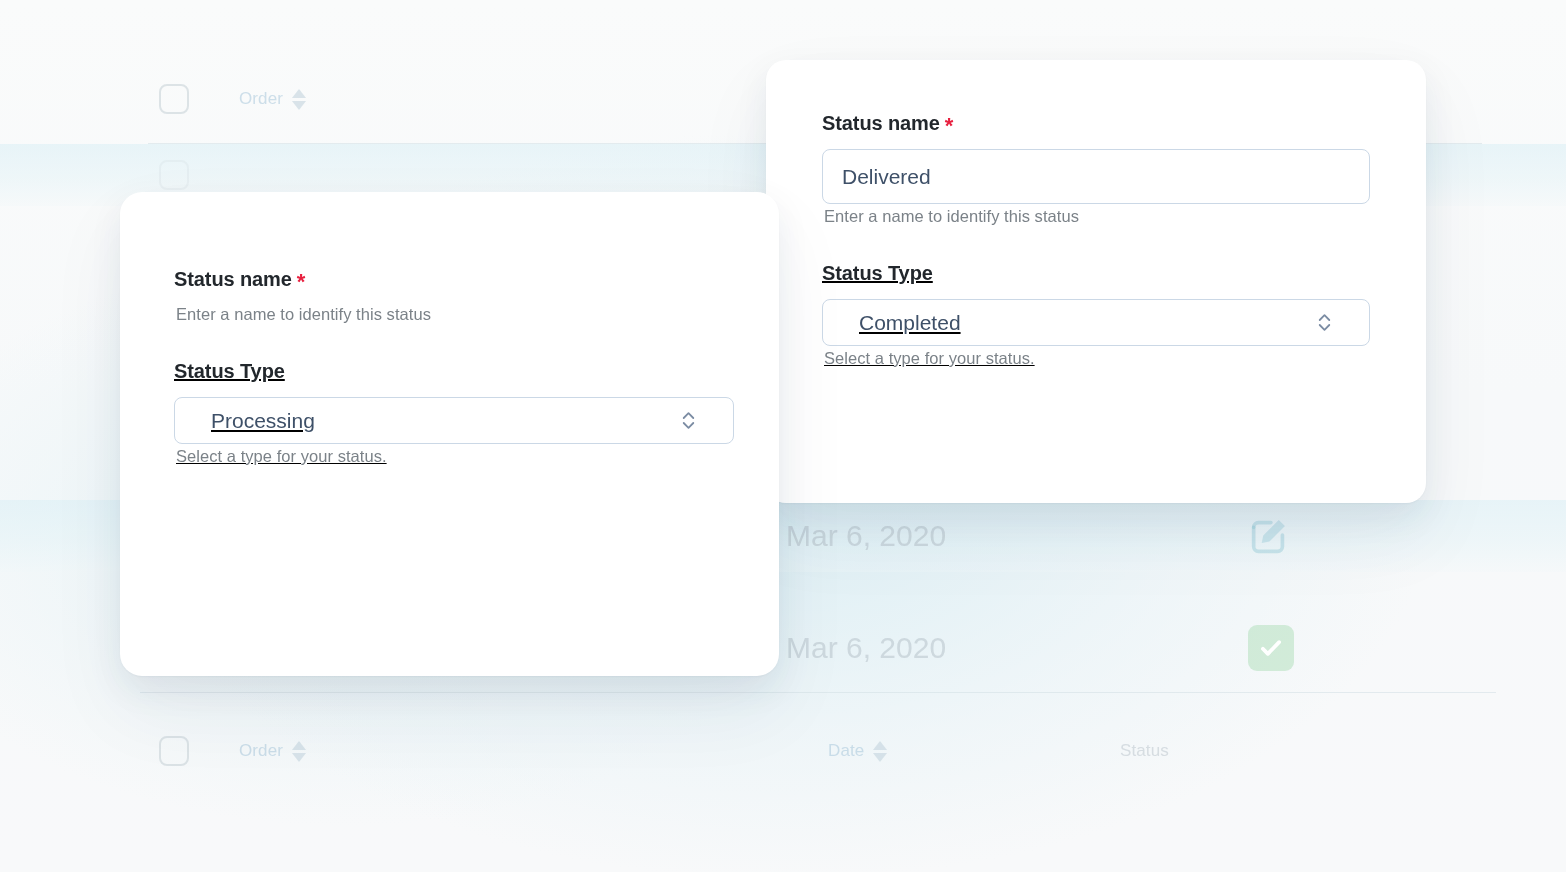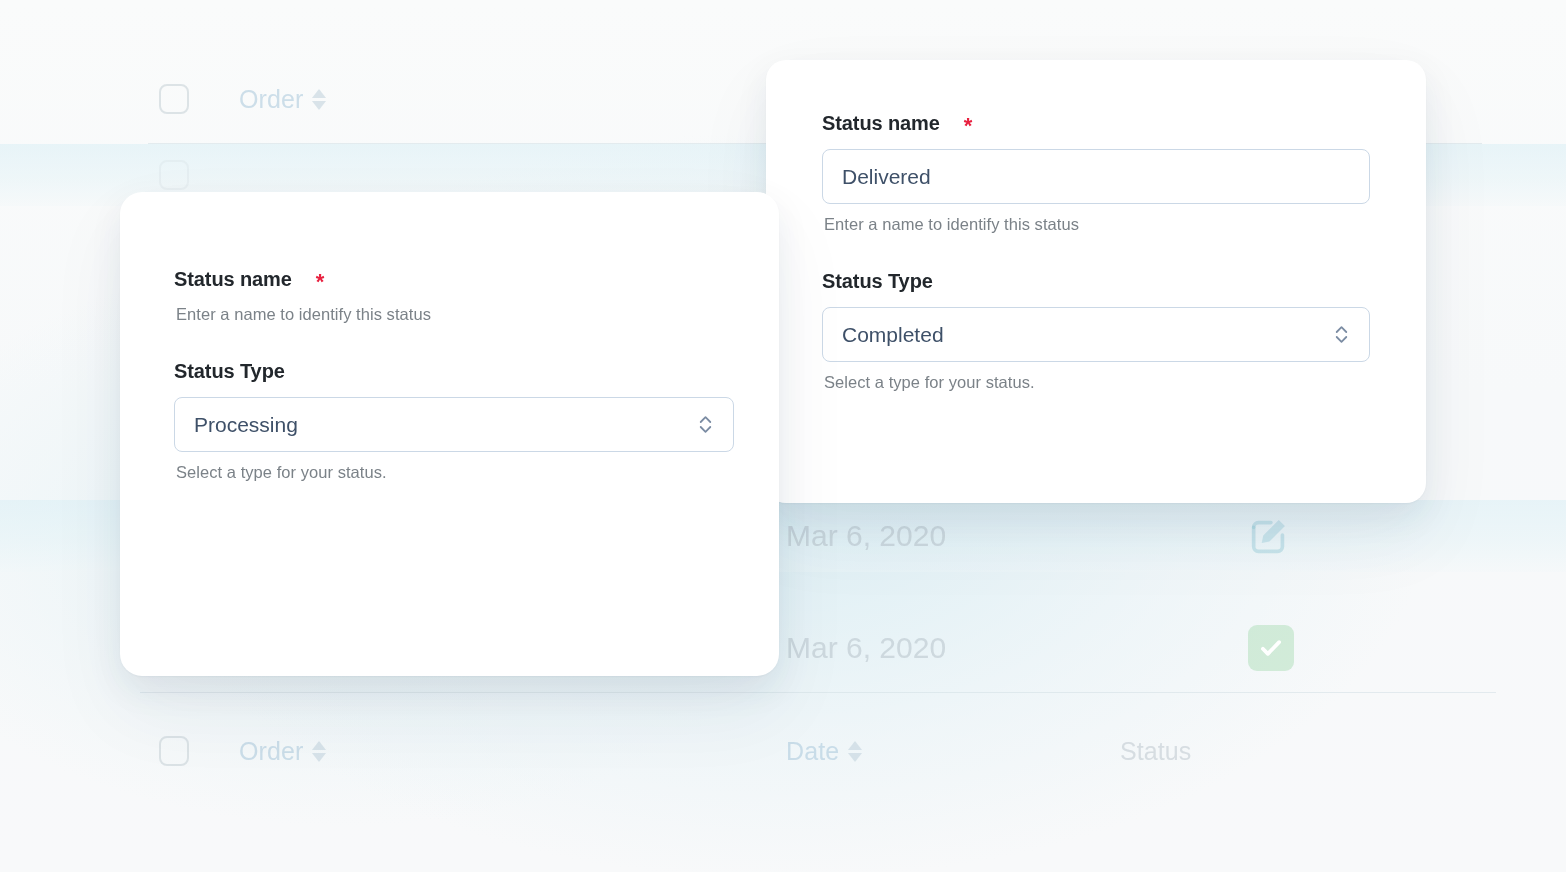--- a/index.html
+++ b/index.html
@@ -61,21 +61,21 @@
     border: 2px solid rgba(196,208,214,0.55);
     box-sizing: border-box;
     flex: 0 0 auto;
   }
 
   .bg-colhead {
     display: flex;
     align-items: center;
     gap: 9px;
     color: rgba(168,199,219,0.55);
-    font-size: 25px;
+    font-size: 17px;
     font-weight: 400;
     letter-spacing: 0.1px;
   }
 
   .sort-arrows {
     display: inline-flex;
     flex-direction: column;
     gap: 3px;
     line-height: 0;
   }
@@ -140,21 +140,21 @@
   }
 
   .field-label {
     font-size: 20px;
     font-weight: 700;
     color: #22272c;
     letter-spacing: -0.1px;
     margin: 0 0 14px 0;
     display: flex;
     align-items: baseline;
-    gap: 24px;
+    gap: 5px;
   }
   .req-star {
     color: #e8203f;
     font-size: 22px;
     font-weight: 700;
     line-height: 1;
     position: relative;
     top: 3px;
   }
 
@@ -169,42 +169,42 @@
     font-family: "Liberation Sans", sans-serif;
     font-size: 21px;
     color: #3e5068;
     outline: none;
     display: flex;
     align-items: center;
   }
 
   .select-input {
     width: 100%;
-    height: 55px;
+    height: 47px;
     box-sizing: border-box;
     border: 1px solid #cbd8e6;
     border-radius: 8px;
     background: #ffffff;
-    padding: 0 19px;
+    padding: 0 36px;
     font-size: 21px;
     color: #3e5068;
     display: flex;
     align-items: center;
     justify-content: space-between;
     cursor: pointer;
   }
 
   .help-text {
     font-size: 16.5px;
     color: #7b8288;
-    margin: 11px 0 0 2px;
+    margin: 3px 0 0 2px;
     letter-spacing: 0.05px;
   }
 
-  .field-group + .field-group { margin-top: 36px; }
+  .field-group + .field-group { margin-top: 36px; text-decoration: underline; }
 
   .chev-updown { flex: 0 0 auto; line-height: 0; }
 </style>
 </head>
 <body>
 
 <div class="bg-canvas"></div>
 
 <div class="bg-table">
 
@@ -251,21 +251,21 @@
 
   <div class="bg-row" style="top:724px; height:54px; padding-left:159px;">
     <div class="bg-checkbox"></div>
     <div class="bg-colhead" style="margin-left:50px;">
       <span>Order</span>
       <span class="sort-arrows">
           <i class="up"></i>
           <i class="dn"></i>
         </span>
     </div>
-    <div class="bg-colhead" style="position:absolute; left:786px;">
+    <div class="bg-colhead" style="position:absolute; left:828px;">
       <span>Date</span>
       <span class="sort-arrows">
           <i class="up"></i>
           <i class="dn"></i>
         </span>
     </div>
     <div class="bg-colhead" style="position:absolute; left:1120px; color:rgba(186,196,203,0.52);">
       <span>Status</span>
     </div>
   </div>

